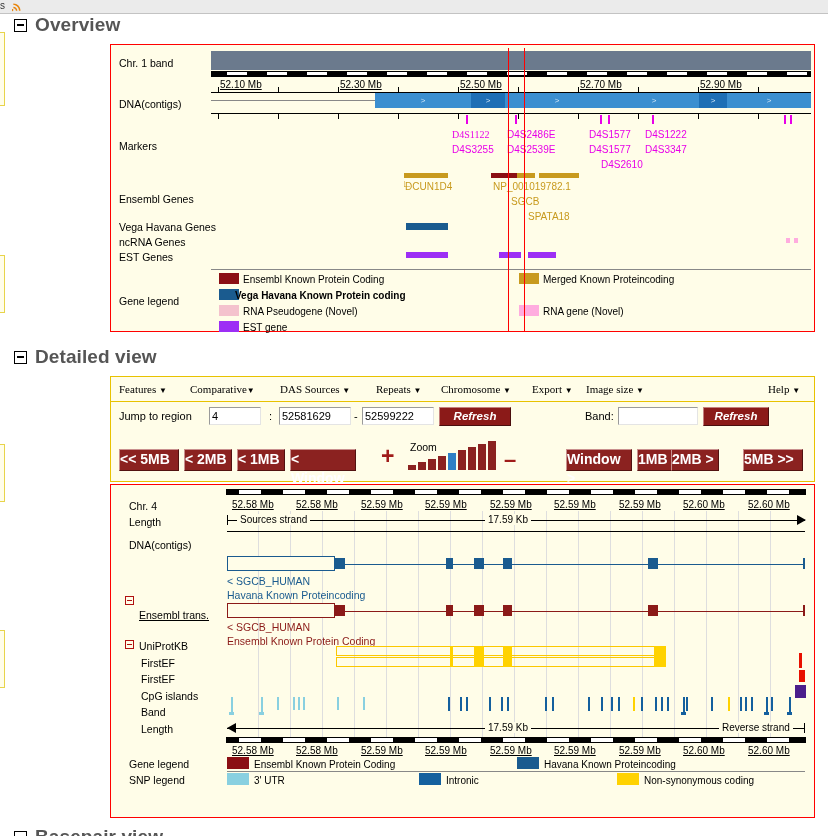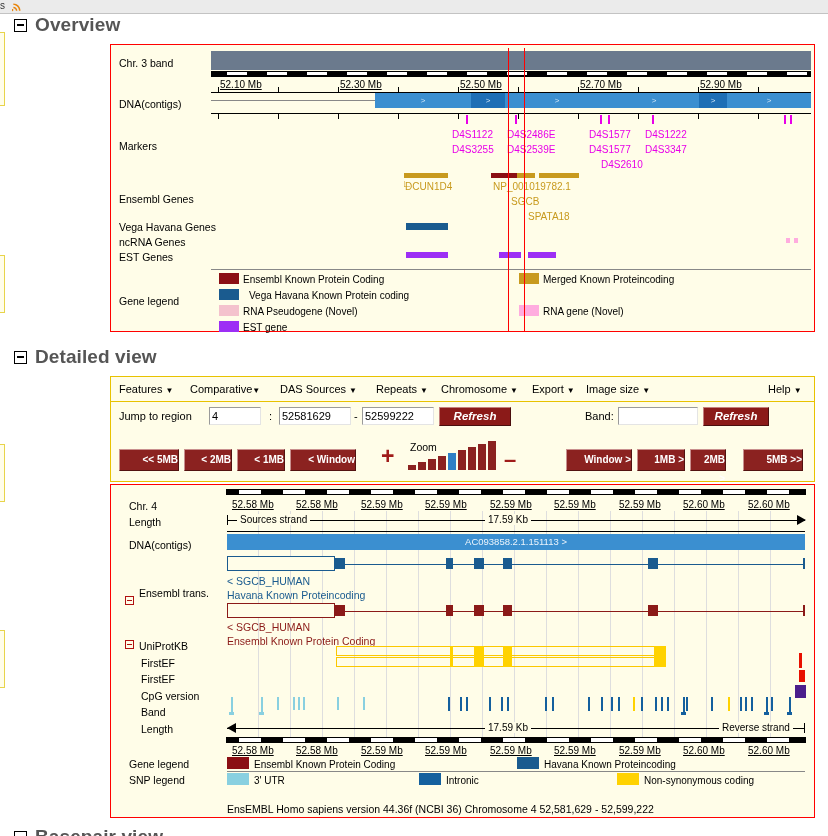--- a/index.html
+++ b/index.html
@@ -77,42 +77,42 @@
   .legend-swatch{position:absolute;height:11px;width:20px;}
   .legend-text{position:absolute;font-size:10px;white-space:nowrap;color:#000;}
   .hr{position:absolute;height:1px;background:#888;}
 
   
   .menubar{
     position:absolute;background:#fffde8;border-bottom:1.5px solid #e8c200;
     box-sizing:border-box;
   }
   .menuitem{
-    position:absolute;font-size:11px;color:#000;white-space:nowrap;cursor:pointer;
+    position:absolute;font-size:11px;color:#000;white-space:nowrap;cursor:pointer;font-family:Liberation Serif, serif;
   }
   .menuitem .caret{font-size:8px;}
   .jlabel{position:absolute;font-size:11px;white-space:nowrap;}
   .tbox{
     position:absolute;box-sizing:border-box;
     border:1px solid #9a9a9a;border-right-color:#e4e4e4;border-bottom-color:#e4e4e4;
     background:#fff;font-size:11px;padding:1px 2px;
     font-family:"Liberation Sans", sans-serif;color:#000;
   }
   .rbtn{
     position:absolute;box-sizing:border-box;
     background:#8b1a18;color:#fff;font-style:italic;font-weight:bold;
     font-size:11.5px;text-align:center;
     border-top:1px solid #c47f7d;border-left:1px solid #c47f7d;
     border-right:1px solid #4a0e0d;border-bottom:1px solid #4a0e0d;
     line-height:17px;cursor:pointer;
   }
   .navbtn{
     position:absolute;box-sizing:border-box;
-    background:#8b2220;color:#fff;font-weight:bold;font-size:10px;
-    text-align:right;line-height:19px;
+    background:#8b2220;color:#fff;font-weight:bold;font-size:14px;
+    text-align:left;line-height:19px;
     border-top:1.5px solid #c9908e;border-left:1.5px solid #c9908e;
     border-right:1.5px solid #521210;border-bottom:1.5px solid #521210;
     cursor:pointer;
   }
   .zoomlbl{position:absolute;font-size:10.5px;color:#000;}
   .plusminus{position:absolute;color:#a01c1a;font-weight:bold;}
   .zbar{position:absolute;background:#8b2220;}
   .zbar.sel{background:#2f7fc6;}
   .gridline{position:absolute;width:1px;background:#dedede;}
   .stripe{position:absolute;background:#fdf6c8;}
@@ -151,21 +151,21 @@
 
 <div class="section-head" style="left:14px;top:14px;">
   <span class="toggle-box">
       <i></i>
     </span>
   <span class="section-title">Overview</span>
 </div>
 
 <div class="epanel" style="left:110px;top:44px;width:705px;height:288px;">
 
-  <span class="rowlabel" style="left:8px;top:12px;">Chr. 3 band</span>
+  <span class="rowlabel" style="left:8px;top:12px;">Chr. 1 band</span>
   <span class="rowlabel" style="left:8px;top:53px;">DNA(contigs)</span>
   <span class="rowlabel" style="left:8px;top:95px;">Markers</span>
   <span class="rowlabel" style="left:8px;top:148px;">Ensembl Genes</span>
   <span class="rowlabel" style="left:8px;top:176px;">Vega Havana Genes</span>
   <span class="rowlabel" style="left:8px;top:191px;">ncRNA Genes</span>
   <span class="rowlabel" style="left:8px;top:206px;">EST Genes</span>
   <span class="rowlabel" style="left:8px;top:250px;">Gene legend</span>
 
   <div class="band" style="left:100px;top:6px;width:600px;height:19px;"></div>
 
@@ -237,21 +237,21 @@
   <div class="tickmark" style="left:647px;top:68px;height:6px;"></div>
 
   <div class="mk-tick" style="left:355px;top:70px;height:9px;"></div>
   <div class="mk-tick" style="left:404px;top:70px;height:9px;"></div>
   <div class="mk-tick" style="left:489px;top:70px;height:9px;"></div>
   <div class="mk-tick" style="left:497px;top:70px;height:9px;"></div>
   <div class="mk-tick" style="left:541px;top:70px;height:9px;"></div>
   <div class="mk-tick" style="left:673px;top:70px;height:9px;"></div>
   <div class="mk-tick" style="left:679px;top:70px;height:9px;"></div>
 
-  <span class="mk-label" style="left:341px;top:84px;">D4S1122</span>
+  <span class="mk-label" style="left:341px;top:84px;font-family:Liberation Serif, serif;">D4S1122</span>
   <span class="mk-label" style="left:341px;top:99px;">D4S3255</span>
   <span class="mk-label" style="left:396px;top:84px;">D4S2486E</span>
   <span class="mk-label" style="left:396px;top:99px;">D4S2539E</span>
   <span class="mk-label" style="left:478px;top:84px;">D4S1577</span>
   <span class="mk-label" style="left:478px;top:99px;">D4S1577</span>
   <span class="mk-label" style="left:490px;top:114px;">D4S2610</span>
   <span class="mk-label" style="left:534px;top:84px;">D4S1222</span>
   <span class="mk-label" style="left:534px;top:99px;">D4S3347</span>
 
   <div class="genebar" style="left:293px;top:128px;width:44px;background:#c89a1e;"></div>
@@ -274,21 +274,21 @@
 
   <div class="hr" style="left:100px;top:224px;width:600px;"></div>
 
   <div class="legend-swatch" style="left:108px;top:228px;background:#8b0f14;"></div>
   <span class="legend-text" style="left:132px;top:229px;">Ensembl Known Protein Coding</span>
 
   <div class="legend-swatch" style="left:408px;top:228px;background:#c89a1e;"></div>
   <span class="legend-text" style="left:432px;top:229px;">Merged Known Proteincoding</span>
 
   <div class="legend-swatch" style="left:108px;top:244px;background:#1a5b8f;"></div>
-  <span class="legend-text" style="left:138px;top:245px;">Vega Havana Known Protein coding</span>
+  <span class="legend-text" style="left:124px;top:245px;font-weight:bold;">Vega Havana Known Protein coding</span>
 
   <div class="legend-swatch" style="left:108px;top:260px;background:#f4c2cd;"></div>
   <span class="legend-text" style="left:132px;top:261px;">RNA Pseudogene (Novel)</span>
 
   <div class="legend-swatch" style="left:408px;top:260px;background:#ffacdf;"></div>
   <span class="legend-text" style="left:432px;top:261px;">RNA gene (Novel)</span>
 
   <div class="legend-swatch" style="left:108px;top:276px;background:#9d2ef5;"></div>
   <span class="legend-text" style="left:132px;top:277px;">EST gene</span>
 </div>
@@ -340,34 +340,34 @@
   <div class="zbar" style="left:327px;top:79px;width:8px;height:14px;"></div>
   <div class="zbar sel" style="left:337px;top:76px;width:8px;height:17px;"></div>
   <div class="zbar" style="left:347px;top:73px;width:8px;height:20px;"></div>
   <div class="zbar" style="left:357px;top:70px;width:8px;height:23px;"></div>
   <div class="zbar" style="left:367px;top:67px;width:8px;height:26px;"></div>
   <div class="zbar" style="left:377px;top:64px;width:8px;height:29px;"></div>
   <span class="plusminus" style="left:393px;top:70px;font-size:22px;">–</span>
 
   <div class="navbtn" style="left:455px;top:72px;width:66px;height:22px;">Window &gt;</div>
   <div class="navbtn" style="left:526px;top:72px;width:48px;height:22px;">1MB &gt;</div>
-  <div class="navbtn" style="left:579px;top:72px;width:36px;height:22px;padding-left:6px;">2MB &gt;</div>
+  <div class="navbtn" style="left:560px;top:72px;width:48px;height:22px;">2MB &gt;</div>
   <div class="navbtn" style="left:632px;top:72px;width:60px;height:22px;">5MB &gt;&gt;</div>
 </div>
 
 <div class="epanel" style="left:110px;top:484px;width:705px;height:334px;">
 
   <span class="rowlabel" style="left:18px;top:15px;">Chr. 4</span>
   <span class="rowlabel" style="left:18px;top:31px;">Length</span>
   <span class="rowlabel" style="left:18px;top:54px;">DNA(contigs)</span>
-  <span class="rowlabel" style="left:28px;top:102px;">Ensembl trans.</span>
+  <span class="rowlabel" style="left:28px;top:124px;text-decoration:underline;">Ensembl trans.</span>
   <span class="rowlabel" style="left:28px;top:155px;">UniProtKB</span>
   <span class="rowlabel" style="left:30px;top:172px;">FirstEF</span>
   <span class="rowlabel" style="left:30px;top:188px;">FirstEF</span>
-  <span class="rowlabel" style="left:30px;top:205px;">CpG version</span>
+  <span class="rowlabel" style="left:30px;top:205px;">CpG islands</span>
   <span class="rowlabel" style="left:30px;top:221px;">Band</span>
   <span class="rowlabel" style="left:30px;top:238px;">Length</span>
   <span class="rowlabel" style="left:18px;top:273px;">Gene legend</span>
   <span class="rowlabel" style="left:18px;top:289px;">SNP legend</span>
 
   <span class="trk-toggle" style="left:14px;top:111px;">
       <i></i>
     </span>
   <span class="trk-toggle" style="left:14px;top:155px;">
       <i></i>
@@ -417,23 +417,20 @@
   <div class="gridline" style="left:659px;top:26px;height:230px;"></div>
 
   <div class="lenline" style="left:116px;top:35px;width:578px;"></div>
   <div style="position:absolute;left:116px;top:30px;width:1px;height:10px;background:#000;"></div>
   <div style="position:absolute;left:686px;top:30px;width:0;height:0;border-left:9px solid #000;border-top:5px solid transparent;border-bottom:5px solid transparent;"></div>
   <span class="lentext" style="left:126px;top:29px;">Sources strand</span>
   <span class="lentext" style="left:374px;top:29px;">17.59 Kb</span>
 
   <div class="lenline" style="left:116px;top:46px;width:578px;"></div>
 
-  <div class="contig" style="left:116px;top:49px;width:578px;height:16px;">
-    <span class="arrow" style="font-size:9.5px;color:#eaf4fc;">AC093858.2.1.151113 &gt;</span>
-  </div>
 
   <div class="tline" style="left:116px;top:79px;width:578px;background:#1a5b8f;"></div>
   <div style="position:absolute;left:116px;top:71px;width:108px;height:15px;border:1.5px solid #1a5b8f;box-sizing:border-box;background:#fffde8;"></div>
   <div class="exon" style="left:224px;top:73px;width:10px;height:11px;background:#1a5b8f;"></div>
   <div class="exon" style="left:335px;top:73px;width:7px;height:11px;background:#1a5b8f;"></div>
   <div class="exon" style="left:363px;top:73px;width:10px;height:11px;background:#1a5b8f;"></div>
   <div class="exon" style="left:392px;top:73px;width:9px;height:11px;background:#1a5b8f;"></div>
   <div class="exon" style="left:537px;top:73px;width:10px;height:11px;background:#1a5b8f;"></div>
   <div class="exon" style="left:692px;top:73px;width:2px;height:11px;background:#1a5b8f;"></div>
   <span class="rowlabel" style="left:116px;top:90px;color:#1a5b8f;">&lt; SGCB_HUMAN</span>
@@ -540,19 +537,18 @@
   <span class="legend-text" style="left:433px;top:274px;">Havana Known Proteincoding</span>
   <div class="hr" style="left:116px;top:286px;width:578px;"></div>
 
   <div class="legend-swatch" style="left:116px;top:288px;width:22px;height:12px;background:#89d0e0;"></div>
   <span class="legend-text" style="left:143px;top:290px;">3' UTR</span>
   <div class="legend-swatch" style="left:308px;top:288px;width:22px;height:12px;background:#14609e;"></div>
   <span class="legend-text" style="left:335px;top:290px;">Intronic</span>
   <div class="legend-swatch" style="left:506px;top:288px;width:22px;height:12px;background:#ffd200;"></div>
   <span class="legend-text" style="left:533px;top:290px;">Non-synonymous coding</span>
 
-  <span class="footer-note" style="left:116px;top:318px;">EnsEMBL Homo sapiens version 44.36f (NCBI 36) Chromosome 4 52,581,629 - 52,599,222</span>
 </div>
 
 <div class="section-head" style="left:14px;top:826px;">
   <span class="toggle-box"></span>
   <span class="section-title">Basepair view</span>
 </div>
 
 </body></html>

